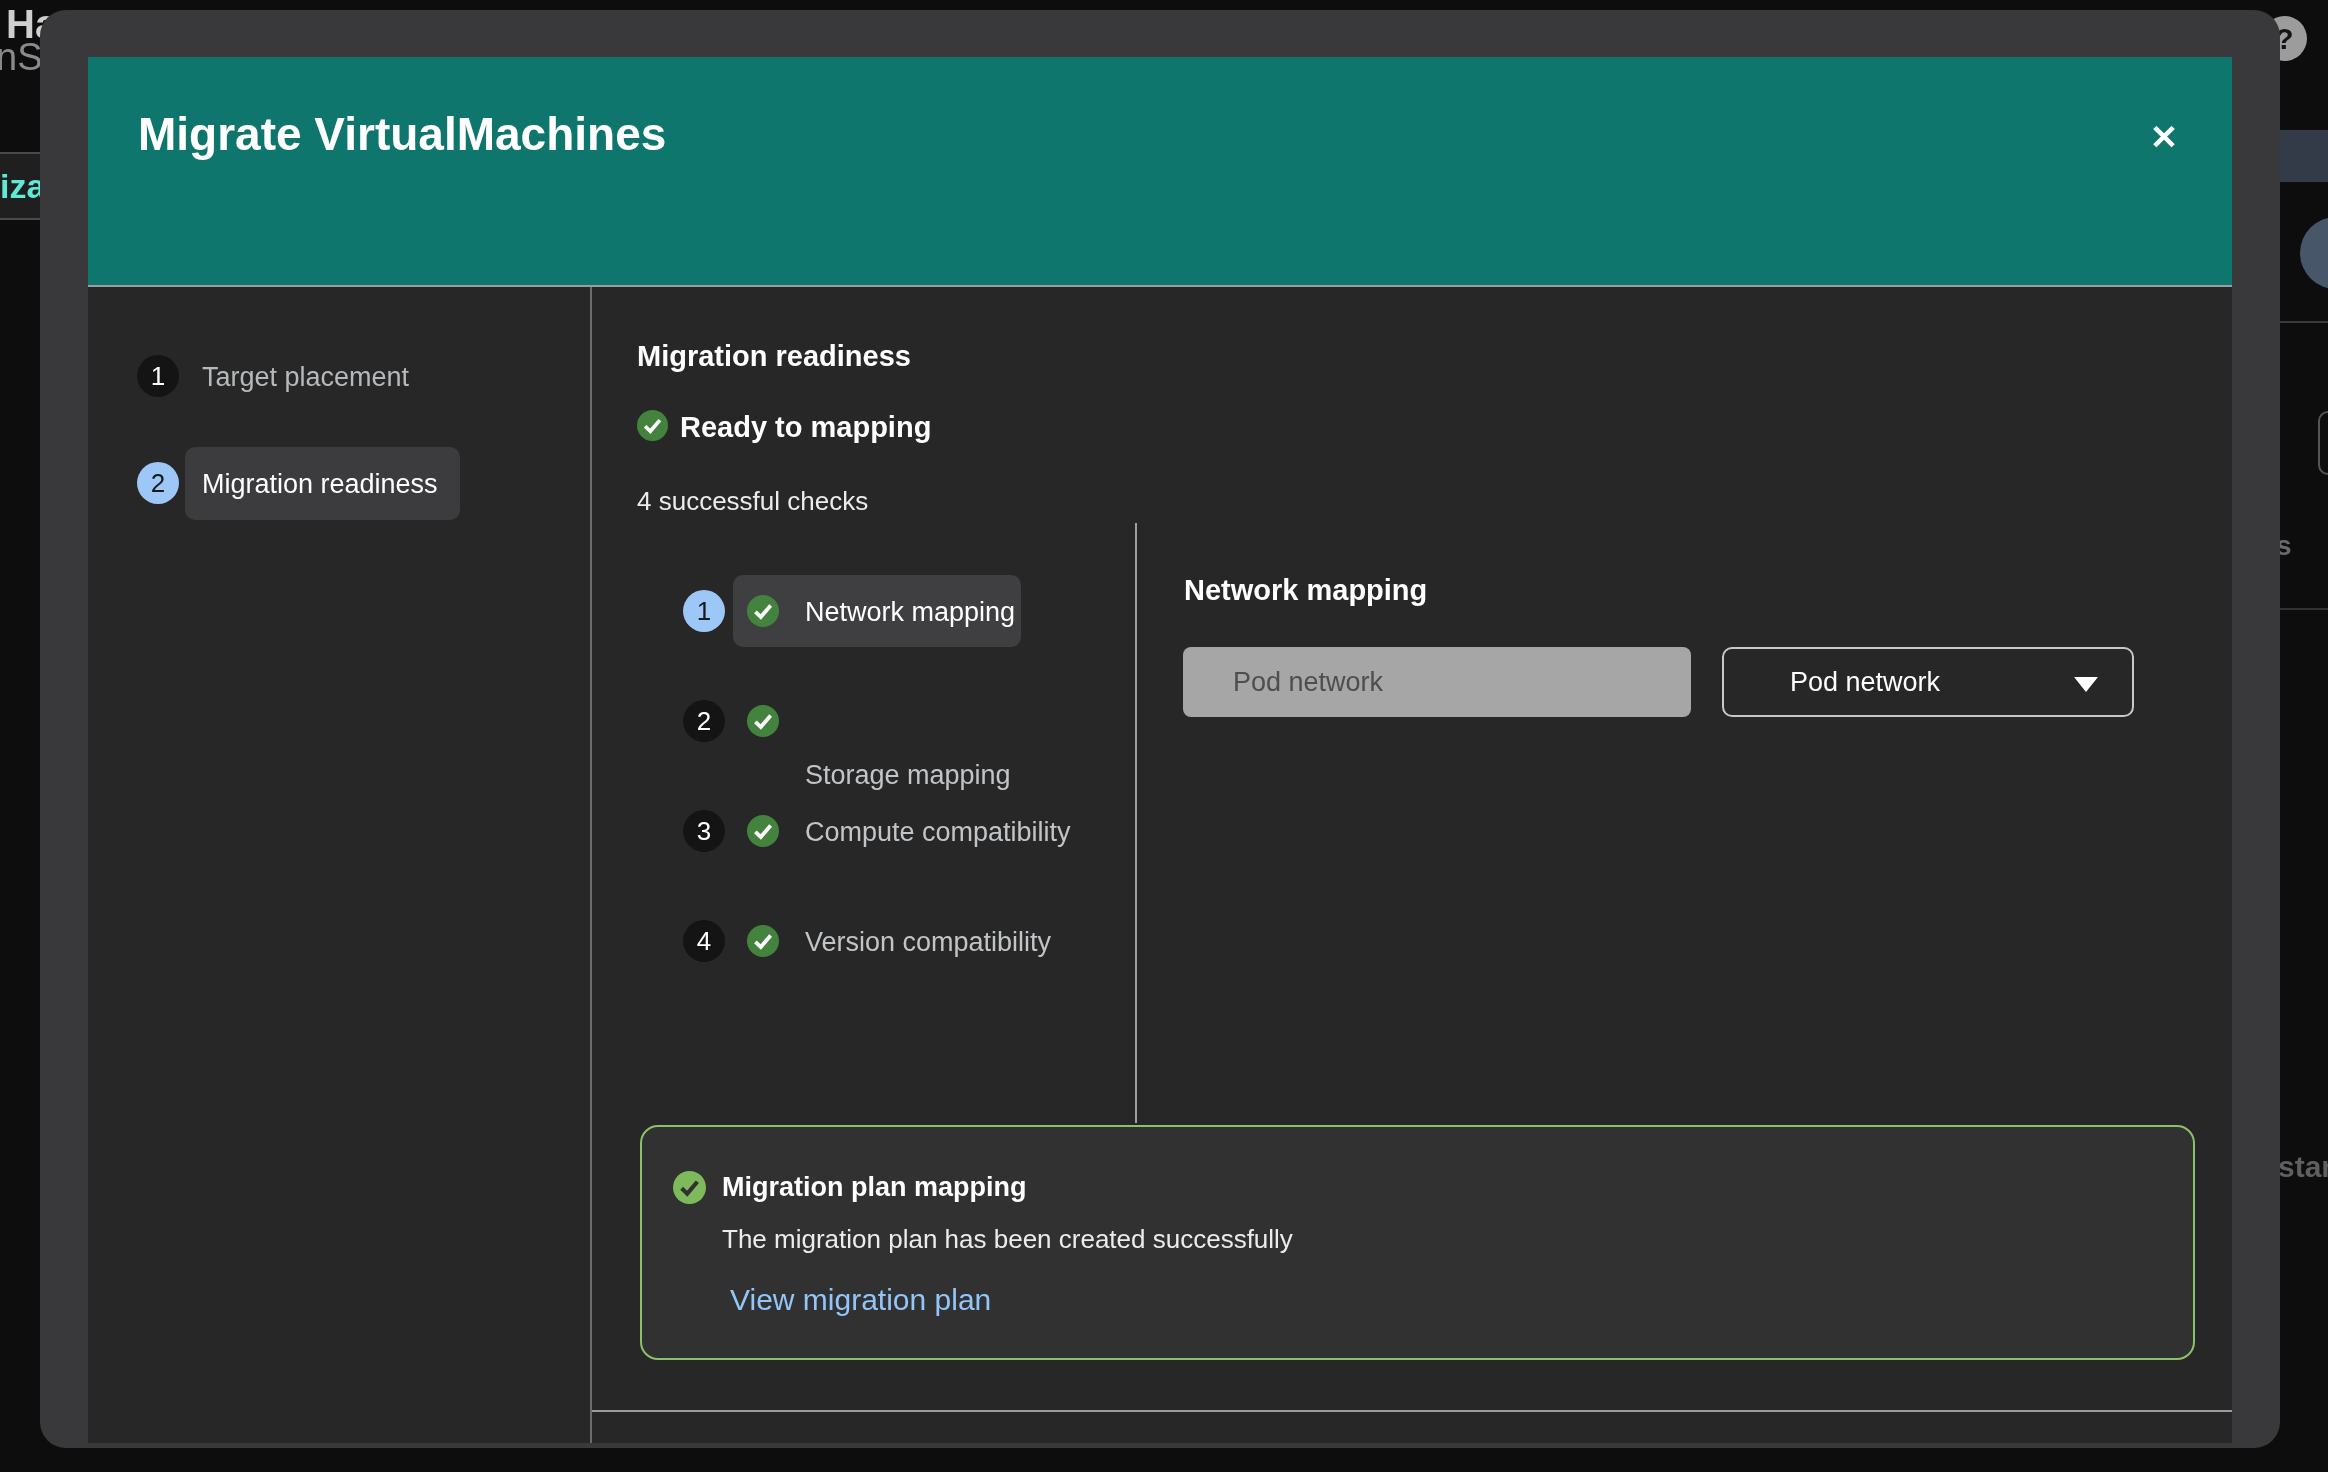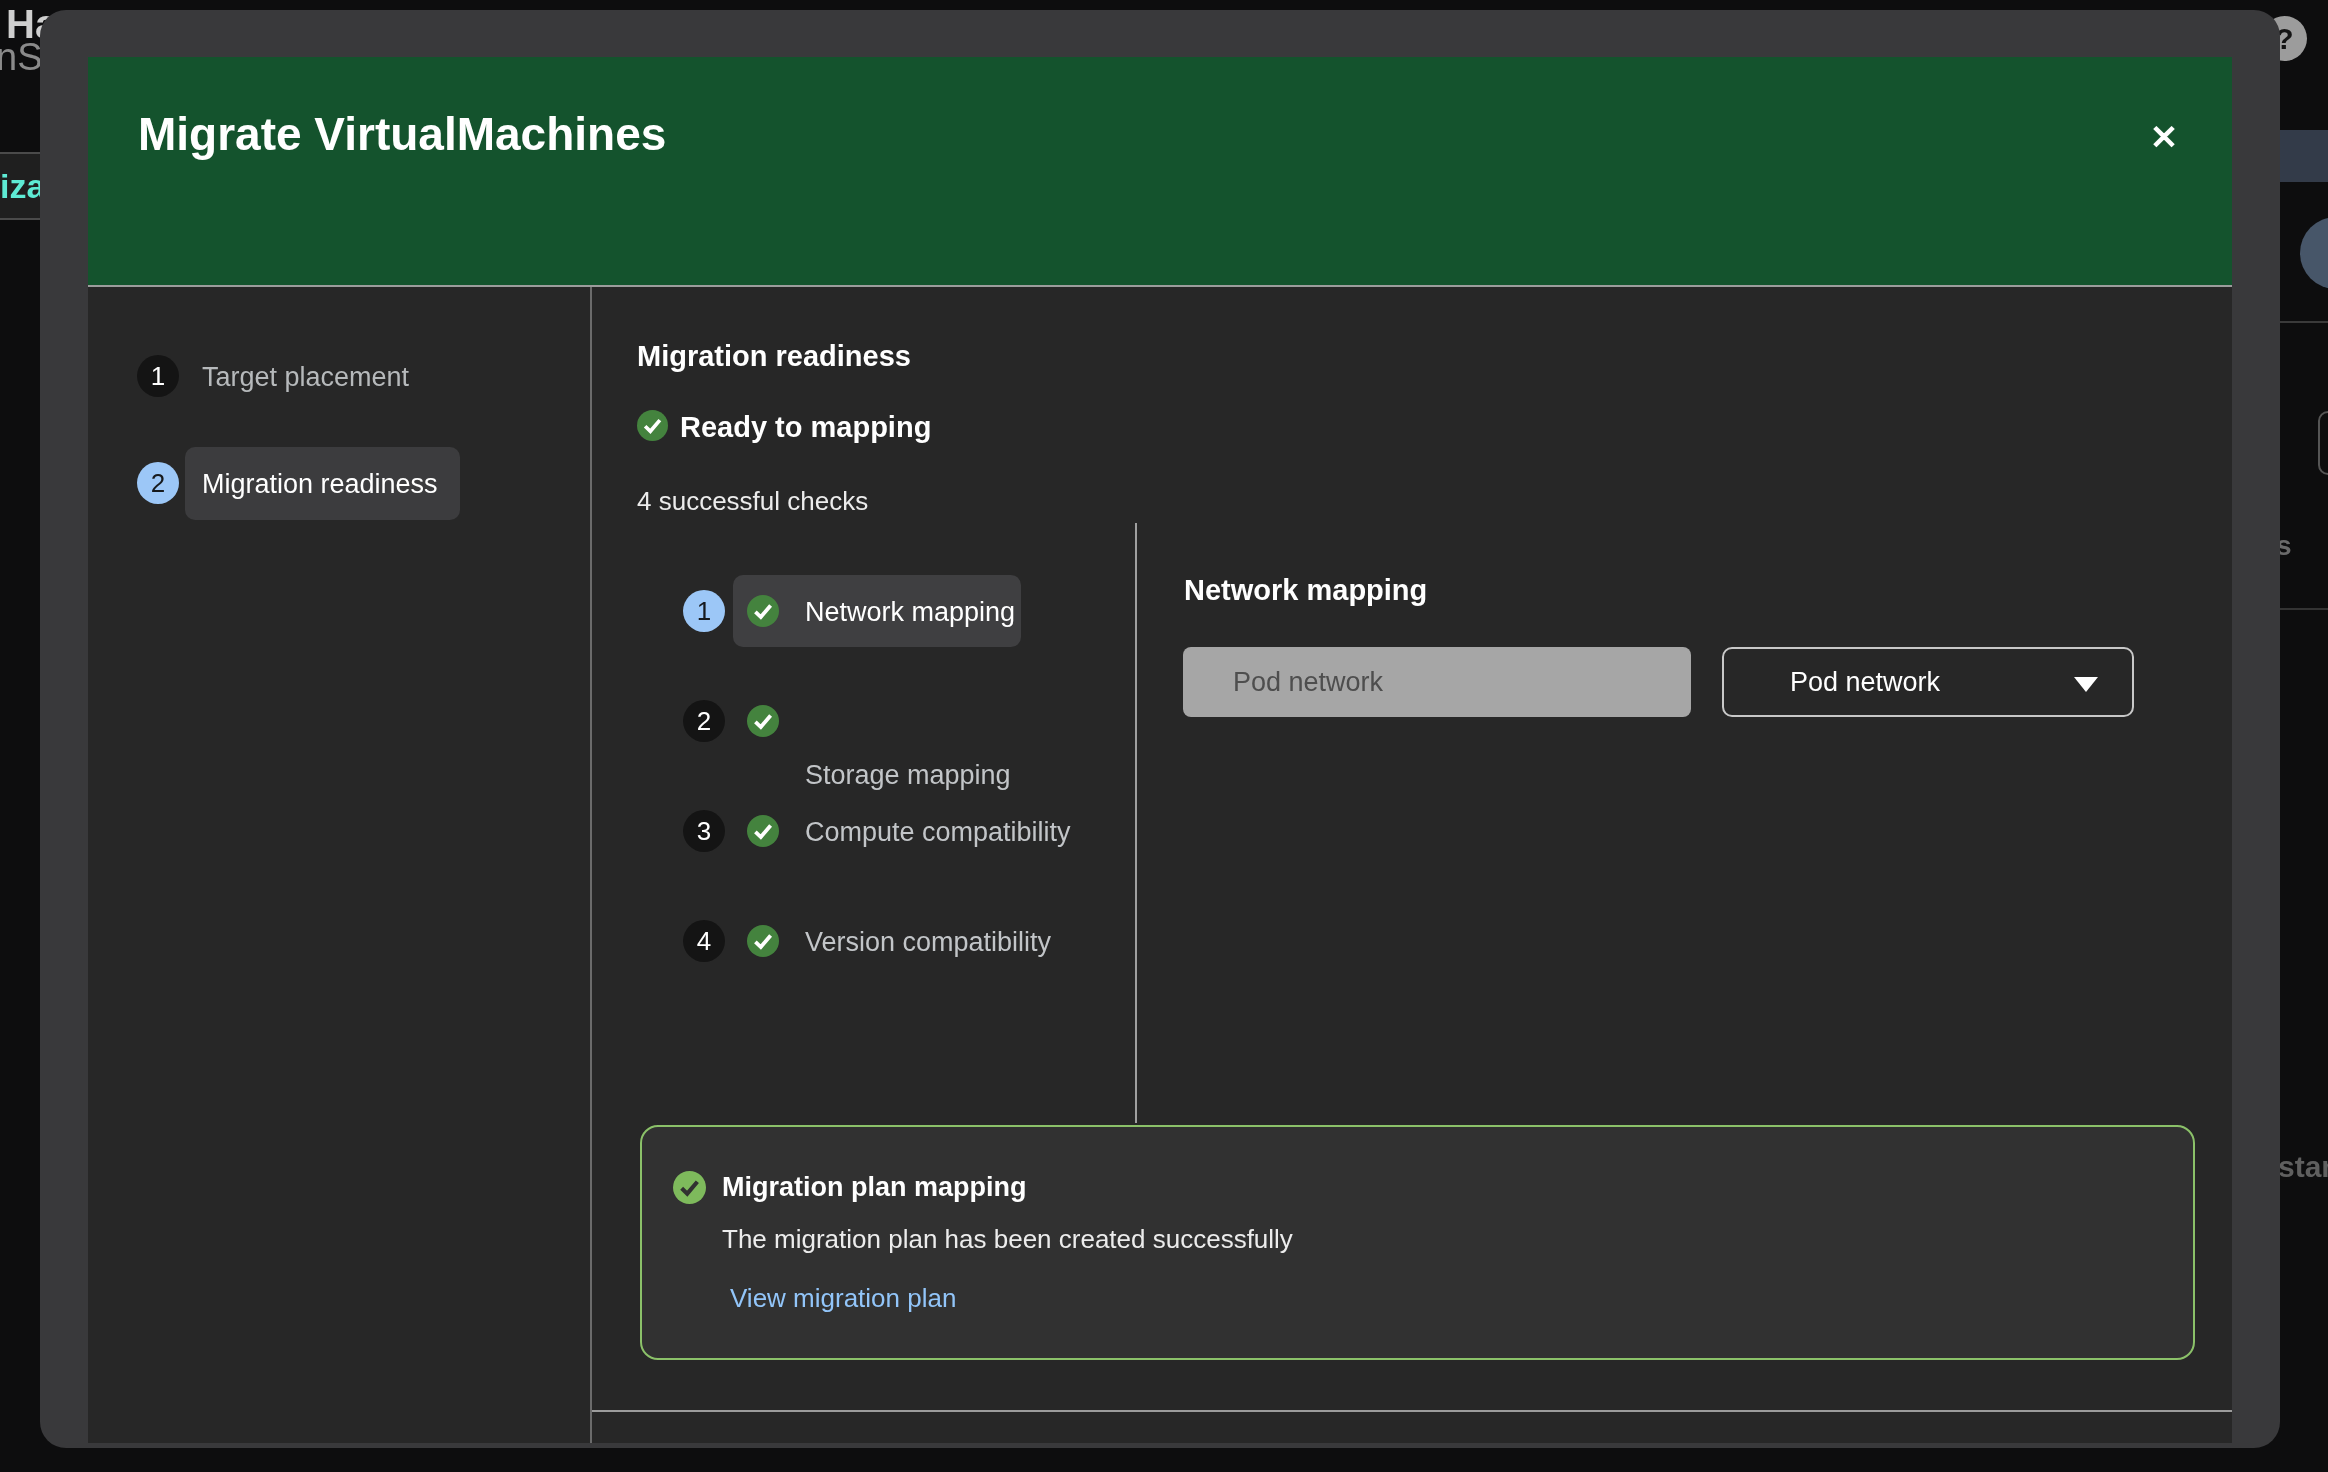--- a/index.html
+++ b/index.html
@@ -25,21 +25,21 @@
   .bg-outline { left:2318px; top:411px; width:34px; height:64px; border:2px solid #555; border-radius:10px; }
   .bg-s { left:2276px; top:530px; font-size:28px; font-weight:bold; color:#6a6a6a; }
   .bg-line2 { left:2280px; top:608px; width:48px; height:2px; background:#333; }
   .bg-stan { left:2278px; top:1150px; font-size:30px; font-weight:bold; color:#5f5f5f; }
 
   
   .modal-outer { position:absolute; z-index:10; left:40px; top:10px; width:2240px; height:1438px;
     background:#39393b; border-radius:26px; overflow:hidden; }
   .modal-inner { position:absolute; left:48px; top:47px; width:2144px; height:1386px;
     background:#272727; }
-  .modal-header { position:absolute; left:0; top:0; width:100%; height:228px; background:#14532d; }
+  .modal-header { position:absolute; left:0; top:0; width:100%; height:228px; background:#0f766e; }
   .modal-title { position:absolute; left:50px; top:50px; font-size:46px; font-weight:bold; color:#fff; }
   .modal-subtitle { position:absolute; left:50px; top:142px; font-size:25px; color:#c6c6c6; }
   .close-btn { position:absolute; right:44px; top:56px; width:48px; height:48px;
     display:flex; align-items:center; justify-content:center; font-size:34px; font-weight:bold;
     color:#fff; cursor:pointer; background:transparent; border:none; }
   .header-divider { position:absolute; left:0; top:228px; width:100%; height:2px; background:#9c9c9c; }
 
   .modal-body { position:absolute; left:0; top:230px; width:100%; height:1156px; }
   .col-divider { position:absolute; left:502px; top:0; width:2px; height:100%; background:#6b6b6b; }
 
@@ -82,21 +82,21 @@
   .caret-down { position:absolute; right:34px; top:28px; width:0; height:0;
     border-left:12px solid transparent; border-right:12px solid transparent;
     border-top:15px solid #fff; }
 
   
   .alert { position:absolute; left:552px; top:838px; width:1555px; height:235px;
     background:#313131; border:2px solid #8bc169; border-radius:18px; }
   .alert-icon { position:absolute; left:31px; top:44px; width:33px; height:33px; }
   .alert-title { position:absolute; left:80px; top:45px; font-size:27px; font-weight:bold; color:#fff; }
   .alert-desc { position:absolute; left:80px; top:97px; font-size:26px; color:#ececec; }
-  .alert-link { position:absolute; left:88px; top:156px; font-size:26px; color:#92c5f9; cursor:pointer; }
+  .alert-link { position:absolute; left:88px; top:156px; font-size:30px; color:#92c5f9; cursor:pointer; }
 
   .footer-divider { position:absolute; left:504px; top:1123px; width:1640px; height:2px; background:#9c9c9c; }
 </style>
 </head>
 <body>
 
 <div class="bg-frag bg-brand1">Hat</div>
 <div class="bg-frag bg-brand2">nS</div>
 <div class="bg-frag bg-nav-row">
   <span>iza</span>

